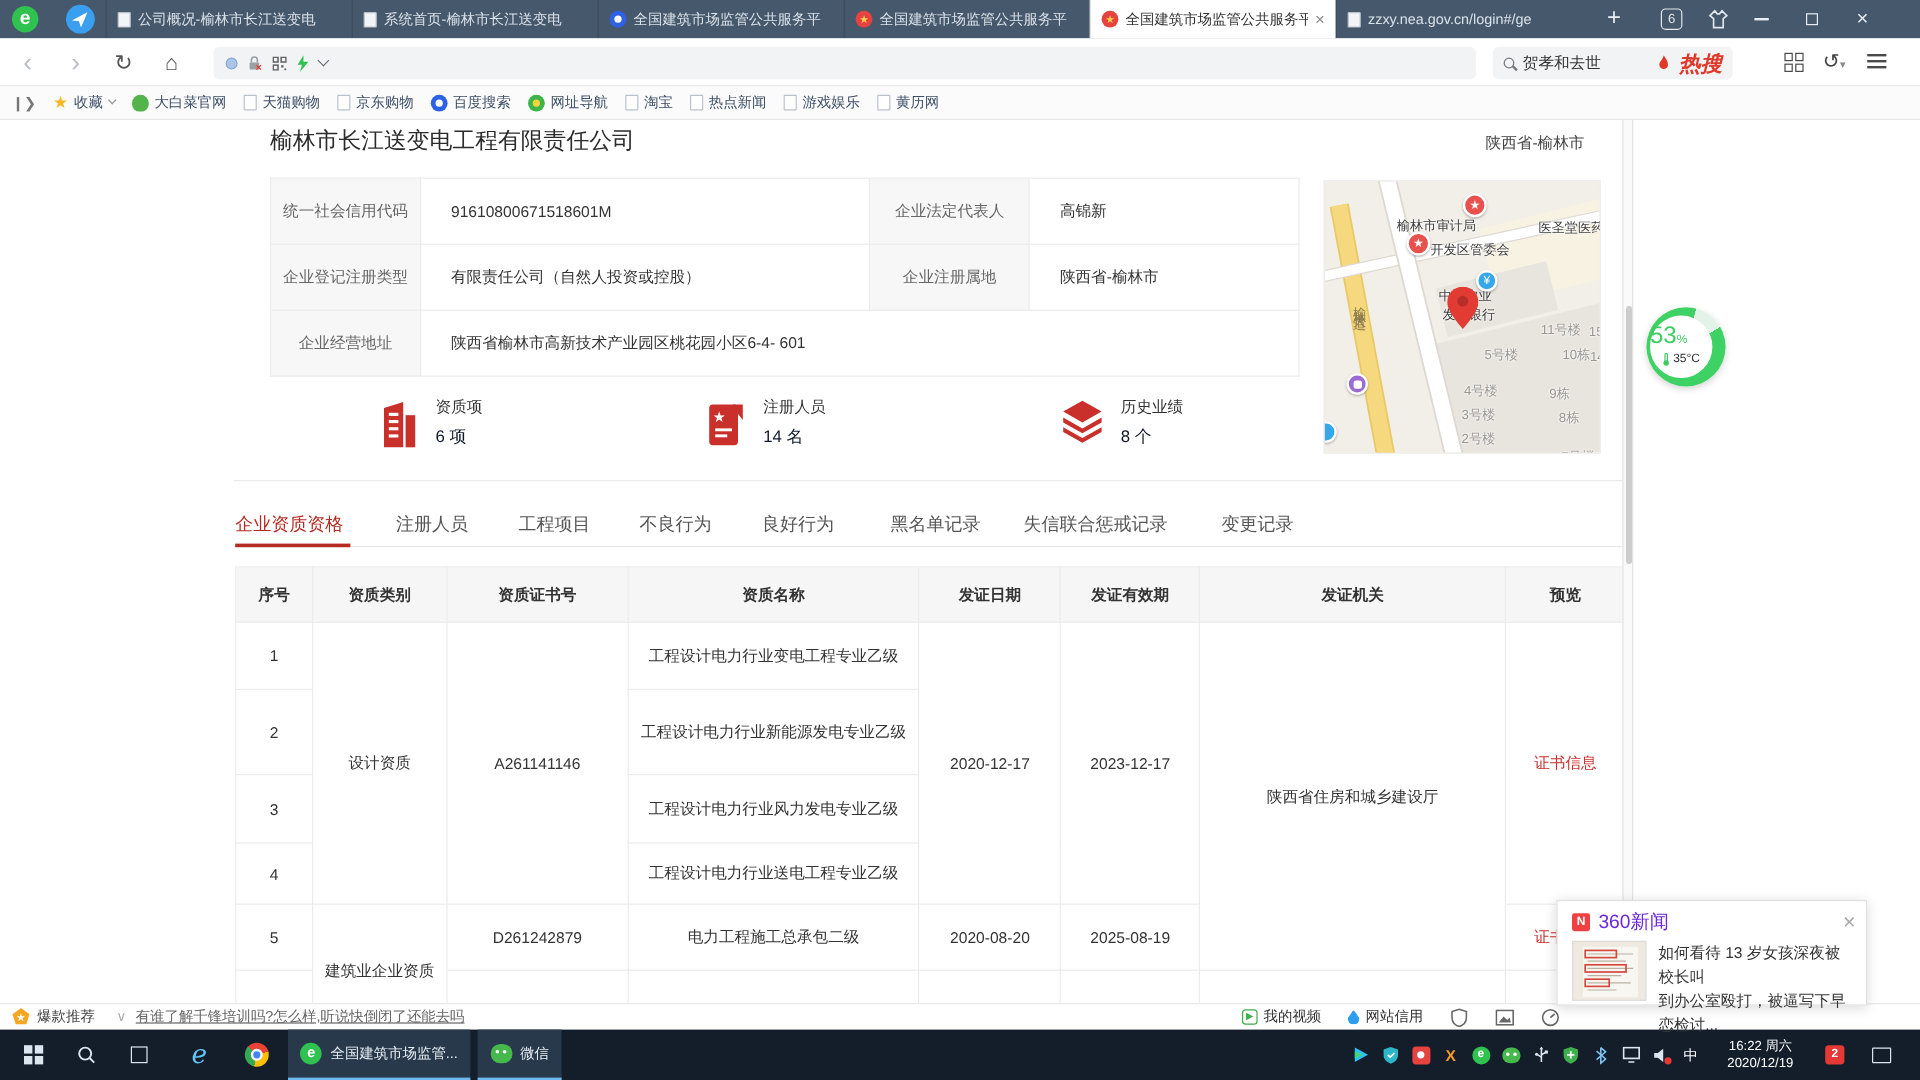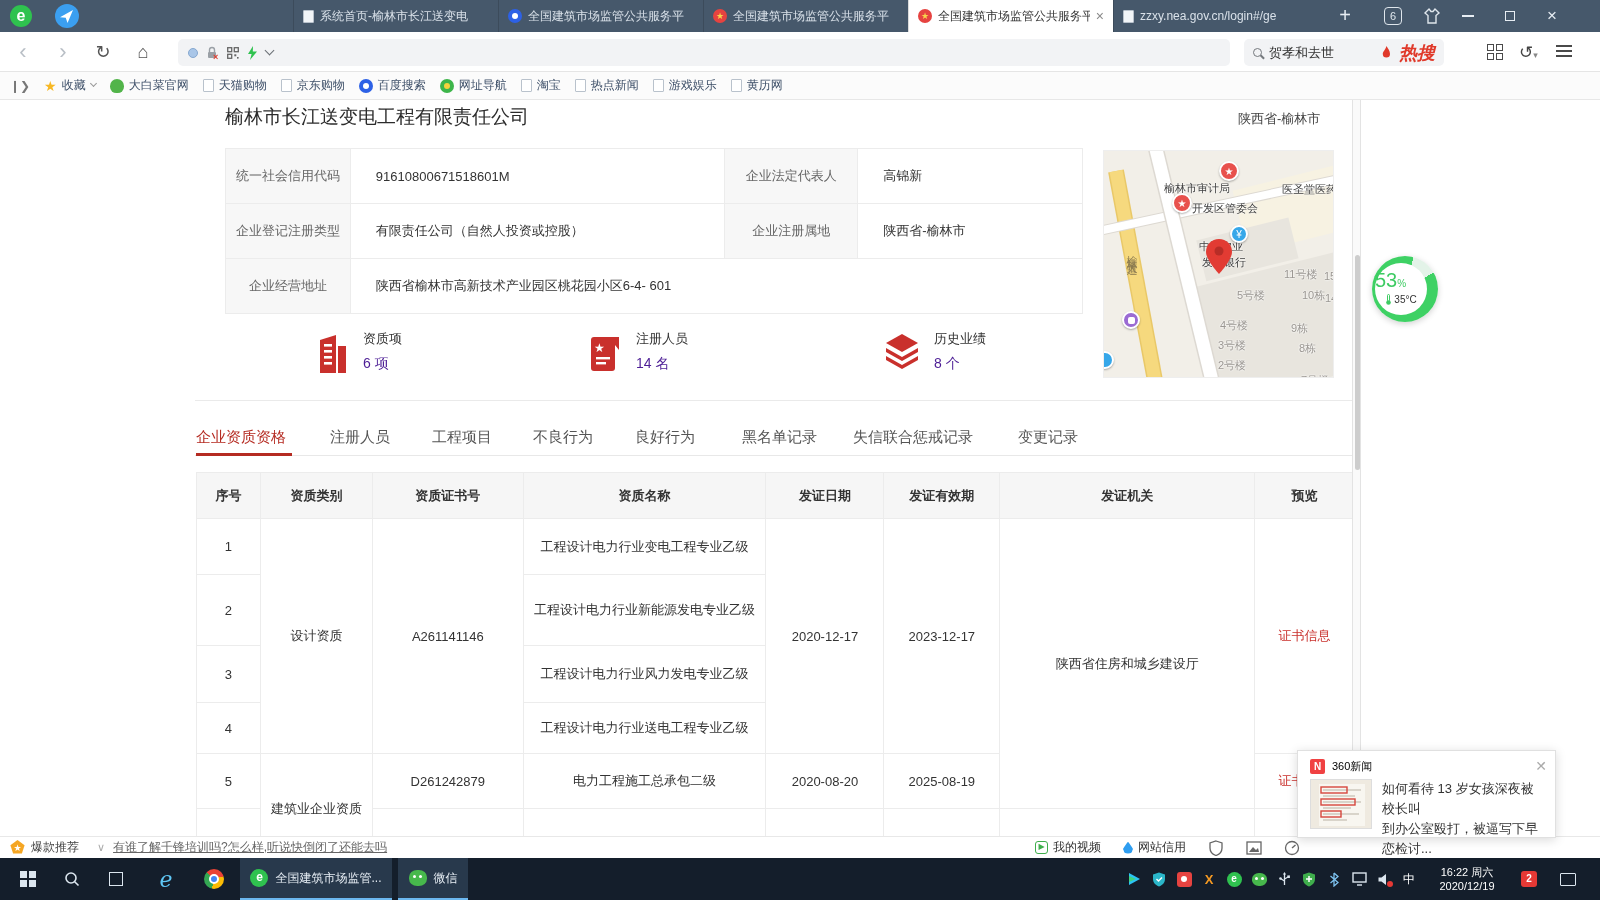--- a/index.html
+++ b/index.html
@@ -57,21 +57,21 @@
   #pg-title{position:absolute;left:225px;top:4px;font-size:19px;font-weight:500;color:#2b2b2b}
   #pg-region{position:absolute;left:1238px;top:10px;font-size:13px;color:#444}
   table{border-collapse:collapse}
   #info-table{position:absolute;left:225px;top:48px;width:858px}
   #info-table td{border:1px solid #ececec;font-size:13px}
   #info-table .lbl{background:#f7f7f7;color:#666;text-align:center}
   #info-table .val{color:#333;padding-left:25px}
   .statgrp{position:absolute;display:flex;gap:12px;align-items:center}
   .statgrp .txt{display:flex;flex-direction:column;gap:7px}
   .stat-label{font-size:13px;color:#333}
-  .stat-value{font-size:14px;color:#4c1d95}
+  .stat-value{font-size:14px;color:#0f172a}
   #divider{position:absolute;left:195px;top:300px;width:1160px;height:1px;background:#eaeaea}
   .navtab{position:absolute;top:328px;font-size:15px;color:#555;cursor:pointer}
   .navtab.active{color:#b52b22}
   #navline{position:absolute;left:195px;top:355px;width:1160px;height:1px;background:#e8e8e8}
   #nav-underline{position:absolute;left:196px;top:353px;width:96px;height:3px;background:#b52b22}
   #qual-table{position:absolute;left:196px;top:372px;width:1159px}
   #qual-table th{background:#f6f6f6;font-size:13px;color:#333;font-weight:bold;border:1px solid #ececec}
   #qual-table td{border:1px solid #ececec;font-size:13px;color:#333;text-align:center;padding:4px 8px}
   .cert-link{color:#c9302c !important;cursor:pointer}
 
@@ -93,21 +93,21 @@
   #gauge{position:absolute;left:1372px;top:256px;width:66px;height:66px;border-radius:50%;background:conic-gradient(from 60deg,#3ed164 0 315deg,#e3f3e8 315deg 360deg);box-shadow:0 2px 6px rgba(0,0,0,.18);z-index:60}
   #gauge .inner{position:absolute;left:3px;top:7px;width:52px;height:52px;border-radius:50%;background:#fff;text-align:left}
   .gauge-pct{margin-top:7px;font-size:20px;font-weight:bold;color:#3ecb63;line-height:20px}
   .gauge-pct span{font-size:10px;font-weight:normal}
   .gauge-temp{font-size:10px;color:#333;display:flex;align-items:center;justify-content:center;gap:2px}
 
   
   #newspopup{position:absolute;left:1297px;top:750px;width:259px;height:88px;background:#fff;border:1px solid #e0e0e0;box-shadow:0 2px 10px rgba(0,0,0,.15);z-index:70}
   .np-head{display:flex;align-items:center;gap:7px;padding:7px 8px 3px 12px}
   .np-logo{width:15px;height:15px;background:#f04142;border-radius:2px;color:#fff;font-size:10px;font-weight:bold;text-align:center;line-height:15px}
-  .np-src{font-size:11px;color:#000000;flex:1}
+  .np-src{font-size:16px;color:#6d28d9;flex:1}
   .np-close{color:#aaa;font-size:14px}
   .np-body{display:flex;gap:10px;padding:2px 10px 0 12px}
   .np-thumb{width:62px;height:50px;background:#ece7de;border:1px solid #ddd;flex:none}
   .np-text{font-size:13px;color:#333;line-height:20px}
 
   
   #bottombar{position:absolute;left:0;top:836px;width:1600px;height:22px;background:#fff;border-top:1px solid #e8e8e8;display:flex;align-items:center;font-size:12px;color:#444}
   #bottombar .link{color:#666;text-decoration:underline}
   .bb-ico{display:flex;align-items:center;gap:5px;margin-left:22px;color:#333}
   .vplay{width:13px;height:13px;border:1.5px solid #3fae4c;border-radius:3px;color:#3fae4c;font-size:8px;text-align:center;line-height:10px}
@@ -133,20 +133,24 @@
 </style>
 </head>
 <body>
 
 <div id="tabbar">
   <div class="brand-e">e</div>
   <div class="compass">
       <i></i>
     </div>
 
+  <div class="tab" style="left:88px">
+    <span class="pgicon"></span>
+    <span class="tab-title">公司概况-榆林市长江送变电</span>
+  </div>
   <div class="tab" style="left:293px">
     <span class="pgicon"></span>
     <span class="tab-title">系统首页-榆林市长江送变电</span>
   </div>
   <div class="tab" style="left:498px">
     <span class="baidu">
         <i></i>
       </span>
     <span class="tab-title">全国建筑市场监管公共服务平</span>
   </div>

